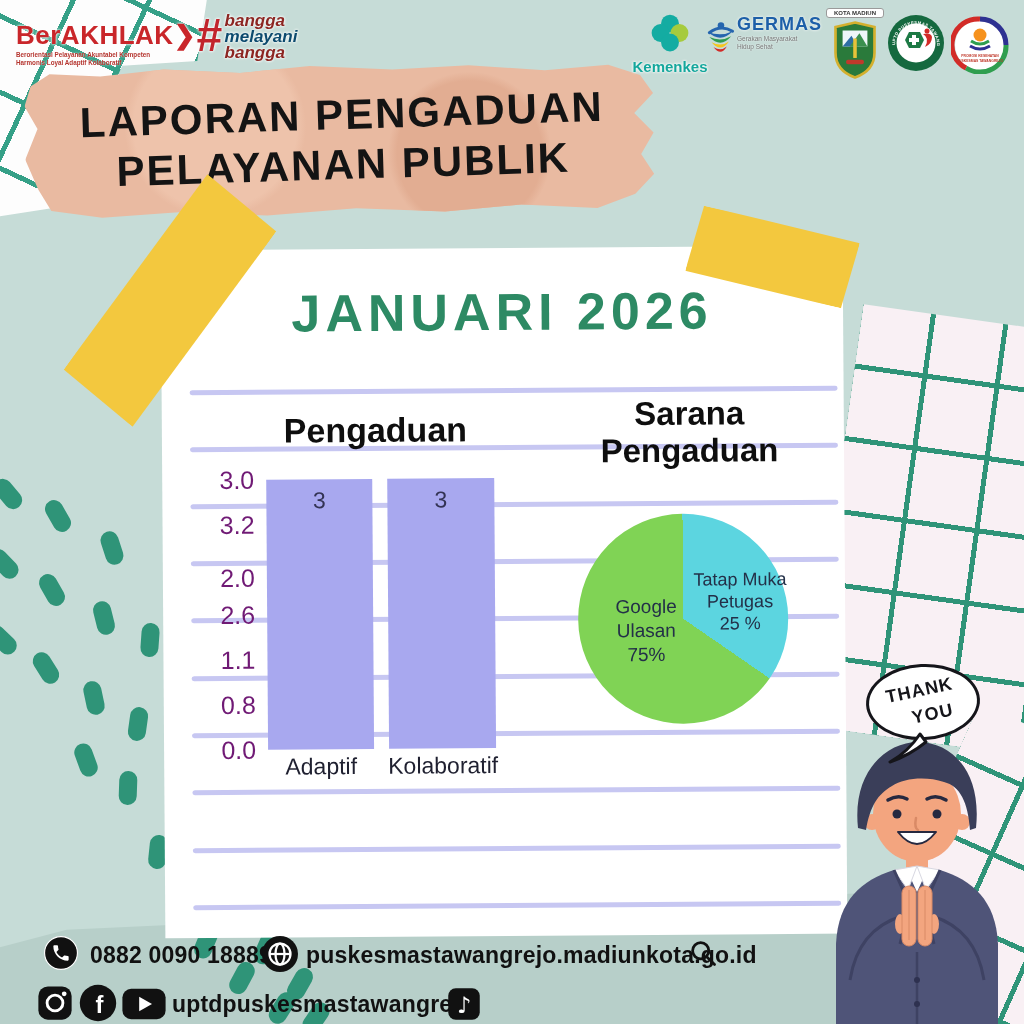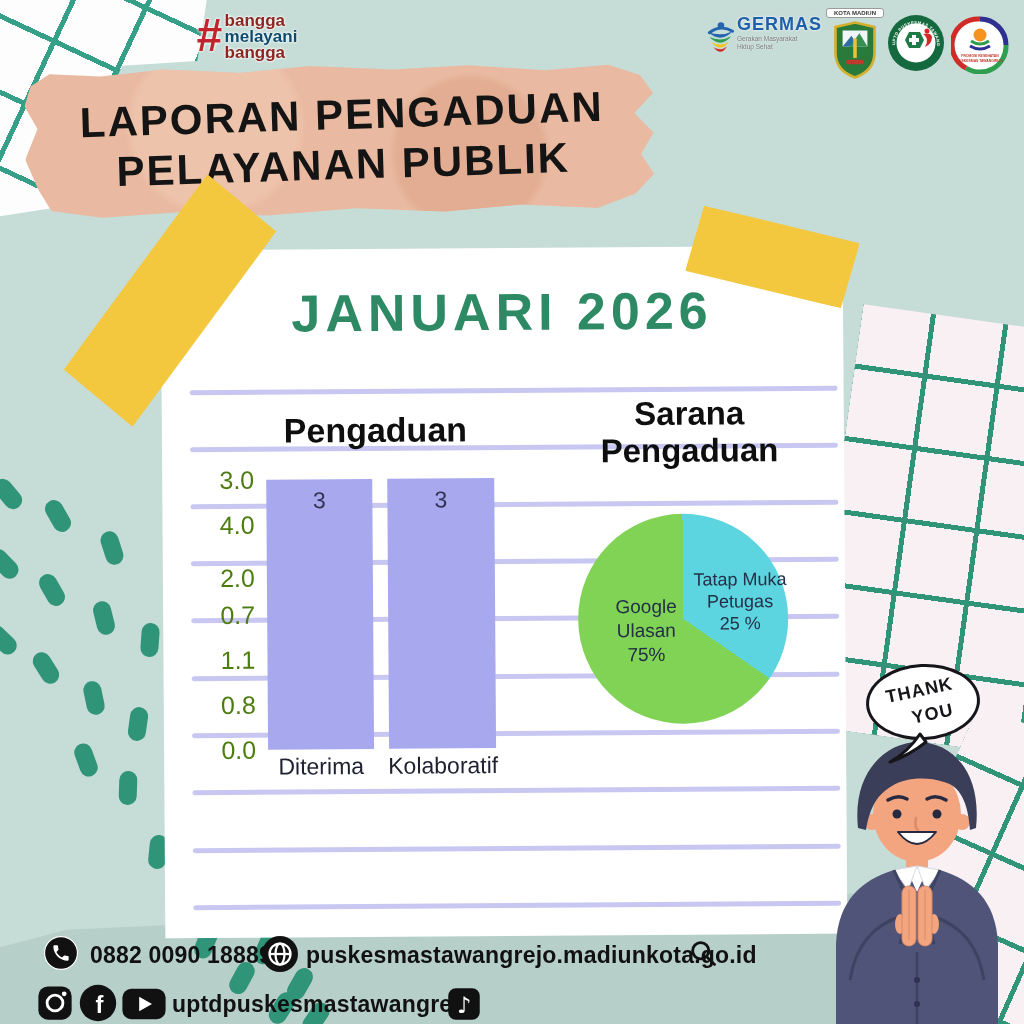--- a/index.html
+++ b/index.html
@@ -38,21 +38,21 @@
 
   
   .berakhlak{left:16px;top:20px;width:180px;z-index:6;color:#c9262a;}
   .berakhlak-title{font-size:26px;font-weight:bold;letter-spacing:0.5px;
     text-shadow:0 0 3px #fff,0 0 3px #fff;}
   .berakhlak-sub{font-size:6.3px;line-height:7.5px;color:#b5352f;font-weight:bold;
     text-shadow:0 0 2px #fff;}
   .bangga{left:196px;top:13px;z-index:6;display:flex;align-items:flex-start;
     text-shadow:0 0 3px #fff,0 0 3px #fff;}
   .bangga-hash{font-size:46px;font-weight:bold;color:#c1242c;line-height:44px;margin-right:3px;font-style:italic;}
-  .bangga-lines{font-size:17px;font-weight:bold;line-height:16px;}
+  .bangga-lines{font-size:17px;font-weight:bold;line-height:16px;font-style:italic;}
   .bangga-1,.bangga-3{color:#8c2622;}
   .bangga-2{color:#0c4a6e;}
 
   
   .logo{z-index:6;text-align:center;}
   .kemenkes{left:632px;top:12px;width:76px;}
   .kemenkes-label{font-size:15px;font-weight:bold;color:#14a79c;text-shadow:0 0 3px #fff,0 0 3px #fff;}
   .germas{left:702px;top:14px;width:120px;text-align:left;}
   .germas-label{font-size:18px;font-weight:bold;color:#1d5fa8;letter-spacing:1px;text-shadow:0 0 3px #fff;}
   .germas-sub{font-size:6.5px;color:#777;line-height:7.5px;text-shadow:0 0 2px #fff;}
@@ -64,21 +64,21 @@
 
   
   .paper{left:163px;top:248px;width:682px;height:688px;background:#fff;z-index:4;
     transform:rotate(-0.4deg);}
   .rule{position:absolute;left:28px;width:648px;height:5px;border-radius:3px;background:#c7c7f2;}
   .period{position:absolute;top:34px;left:0;width:100%;text-align:center;font-size:52px;
     font-weight:bold;letter-spacing:5px;color:#2d8a64;}
   .chart-title{position:absolute;font-weight:bold;color:#0e0e0e;text-align:center;}
   .t-bar{left:86px;top:162px;width:255px;font-size:34px;}
   .t-pie{left:410px;top:148px;width:235px;font-size:33px;line-height:37px;}
-  .tick{position:absolute;left:36px;width:56px;text-align:right;font-size:25px;color:#4d7c0f;}
+  .tick{position:absolute;left:36px;width:56px;text-align:right;font-size:25px;color:#701a75;}
   .bar{position:absolute;bottom:188px;width:106px;}
   .bar .val{position:absolute;top:8px;left:0;width:100%;text-align:center;font-size:23px;color:#333354;}
   .cat{position:absolute;top:504px;text-align:center;font-size:23px;color:#1f2030;}
   .pie{position:absolute;left:415px;top:267px;width:210px;height:210px;border-radius:50%;}
   .pie-label{position:absolute;text-align:center;white-space:pre-line;color:#233048;}
   .pl-cyan{left:497px;top:322px;width:160px;font-size:18px;line-height:22px;}
   .pl-green{left:403px;top:348px;width:160px;font-size:19px;line-height:24px;}
 
   
   .tape{z-index:6;background:#f3c83e;clip-path:polygon(3% 0,100% 6%,97% 100%,0 94%);}
@@ -136,29 +136,43 @@
     </g>
   </svg>
 
   <div class="abs banner">
     <div class="banner-text">
       <div>LAPORAN PENGADUAN</div>
       <div>PELAYANAN PUBLIK</div>
     </div>
   </div>
 
+  <div class="abs berakhlak">
+    <div class="berakhlak-title"><span>BerAKHLAK</span><span>❯</span></div>
+    <div class="berakhlak-sub">Berorientasi Pelayanan Akuntabel Kompeten</div>
+    <div class="berakhlak-sub">Harmonis Loyal Adaptif Kolaboratif</div>
+  </div>
   <div class="abs bangga">
     <div class="bangga-hash">#</div>
     <div class="bangga-lines">
       <div class="bangga-1">bangga</div>
       <div class="bangga-2">melayani</div>
       <div class="bangga-3">bangga</div>
     </div>
   </div>
 
+  <div class="abs logo kemenkes">
+    <svg width="42" height="42" viewBox="0 0 40 40">
+      <circle cx="20" cy="11" r="8.5" fill="#14aca2"></circle>
+      <circle cx="11" cy="20" r="8.5" fill="#14aca2"></circle>
+      <circle cx="29" cy="20" r="8.5" fill="#a6cb3d"></circle>
+      <circle cx="20" cy="29" r="8.5" fill="#14aca2"></circle>
+    </svg>
+    <div class="kemenkes-label">Kemenkes</div>
+  </div>
   <div class="abs logo germas">
     <div style="display:flex;align-items:flex-start;">
       <svg width="48" height="52" viewBox="0 0 48 52">
         <circle cx="26" cy="6" r="4.5" fill="#2565ae"></circle>
         <path d="M10,16 Q26,4 42,14" stroke="#2565ae" stroke-width="4" fill="none" stroke-linecap="round"></path>
         <path d="M8,15 Q26,31 42,14 Q26,22 8,15 Z" fill="#2565ae"></path>
         <path d="M10,22 Q26,38 40,21 Q26,29 10,22 Z" fill="#2f9e4f"></path>
         <path d="M13,29 Q26,44 37,28 Q26,36 13,29 Z" fill="#f4c51f"></path>
         <path d="M16,36 Q26,49 34,35 Q26,42 16,36 Z" fill="#d22b27"></path>
       </svg>
@@ -220,33 +234,33 @@
     <div class="rule" style="top:426px"></div>
     <div class="rule" style="top:483px"></div>
     <div class="rule" style="top:540px"></div>
     <div class="rule" style="top:598px"></div>
     <div class="rule" style="top:655px"></div>
 
     <div class="period">JANUARI 2026</div>
 
     <div class="chart-title t-bar">Pengaduan</div>
     <div class="tick" style="top:216px">3.0</div>
-    <div class="tick" style="top:261px">4.0</div>
+    <div class="tick" style="top:261px">3.2</div>
     <div class="tick" style="top:314px">2.0</div>
-    <div class="tick" style="top:351px">0.7</div>
+    <div class="tick" style="top:351px">2.6</div>
     <div class="tick" style="top:396px">1.1</div>
     <div class="tick" style="top:441px">0.8</div>
     <div class="tick" style="top:486px">0.0</div>
     <div class="bar" style="left: 104px; height: 270px; background: rgb(168, 168, 239);">
       <span class="val">3</span>
     </div>
     <div class="bar" style="left: 225px; width: 107px; height: 270px; background: rgb(168, 168, 239);">
       <span class="val">3</span>
     </div>
-    <div class="cat" style="left:104px;width:106px">Diterima</div>
+    <div class="cat" style="left:104px;width:106px">Adaptif</div>
     <div class="cat" style="left:218px;width:122px">Kolaboratif</div>
 
     <div class="chart-title t-pie">
       <div>Sarana</div>
       <div>Pengaduan</div>
     </div>
     <div class="pie" style="background: conic-gradient(rgb(92, 213, 224) 0deg, rgb(92, 213, 224) 125deg, rgb(128, 211, 85) 125deg, rgb(128, 211, 85) 360deg);"></div>
     <div class="pie-label pl-cyan">Tatap Muka
 Petugas
 25 %</div>

